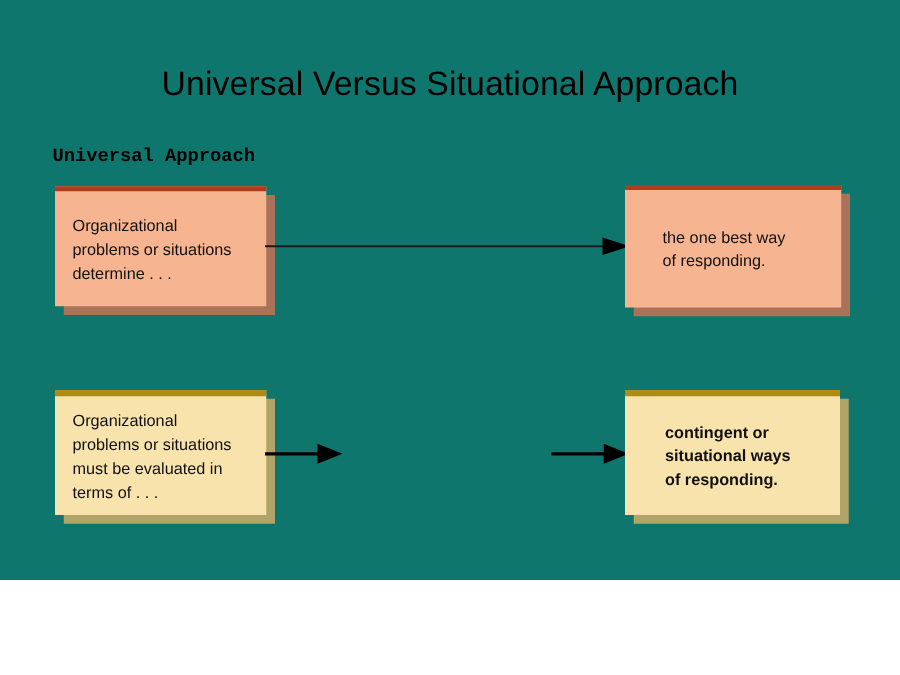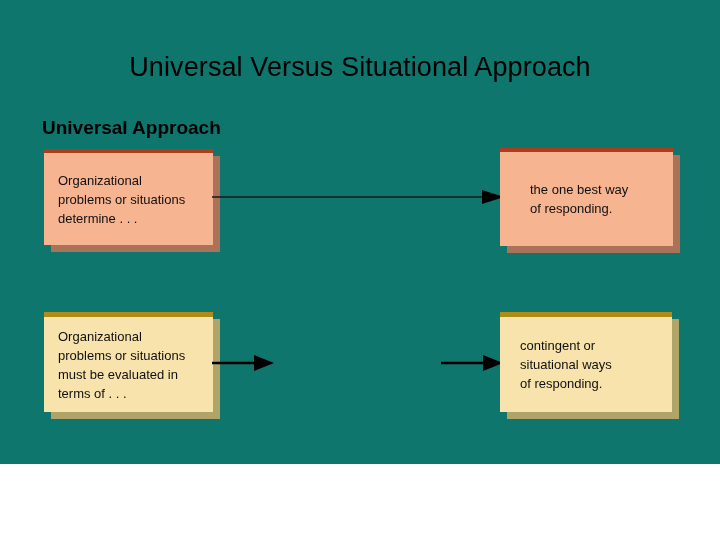--- a/index.html
+++ b/index.html
@@ -36,22 +36,22 @@
     font-size: 27px;
     font-weight: 400;
     letter-spacing: 0.1px;
     color: #000000;
     white-space: nowrap;
   }
 
   
   .section-heading {
     position: absolute;
-    font-family: Liberation Sans, sans-serif;
-    font-size: 19px;
+    font-family: Liberation Mono, monospace;
+    font-size: 15px;
     font-weight: bold;
     color: #000000;
     white-space: nowrap;
   }
   #heading-universal   { left: 42px; top: 117px; }
   #heading-situational { left: 42px; top: 283px; }
 
   
   .node {
     position: absolute;
@@ -108,21 +108,21 @@
 
   
   #node-universal-cause  { left: 44px;  top: 149px; width: 169px; height: 96px; }
   #node-universal-effect { left: 500px; top: 148px; width: 173px; height: 98px; }
   #node-situational-1    { left: 44px;  top: 312px; width: 169px; height: 100px; }
   #node-situational-2    { left: 272px; top: 312px; width: 170px; height: 100px; }
   #node-situational-3    { left: 500px; top: 312px; width: 172px; height: 100px; }
 
   #node-universal-effect .label { padding-left: 30px; }
   #node-situational-2    .label { padding-left: 38px; }
-  #node-situational-3    .label { padding-left: 20px; }
+  #node-situational-3    .label { padding-left: 32px; font-weight: bold; }
 
   
   .arrow {
     position: absolute;
   }
   .arrow svg { display: block; }
 
   #arrow-universal   { left: 212px; top: 188px; }
   #arrow-situational-1 { left: 212px; top: 354px; }
   #arrow-situational-2 { left: 441px; top: 354px; }

